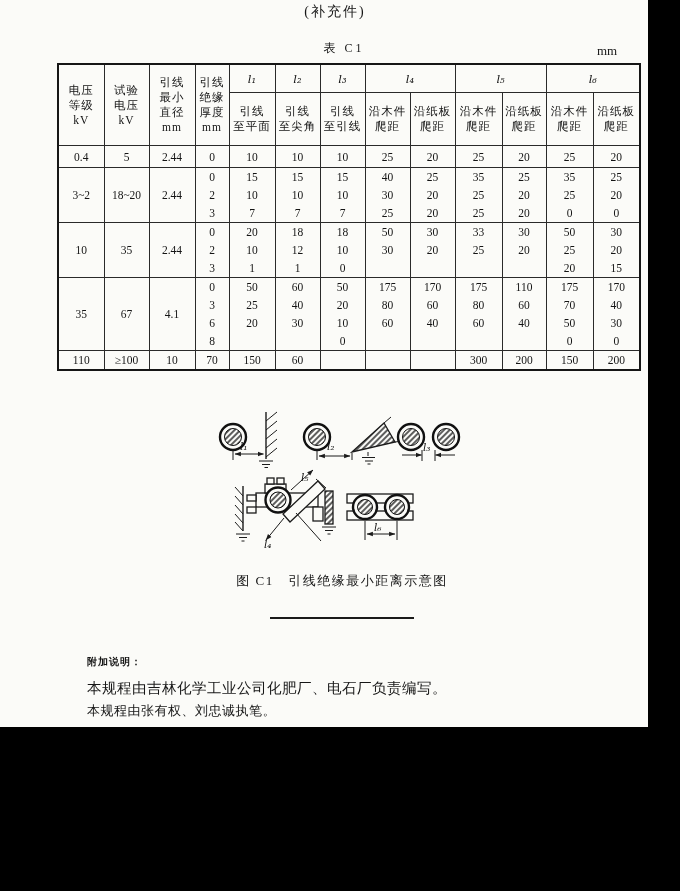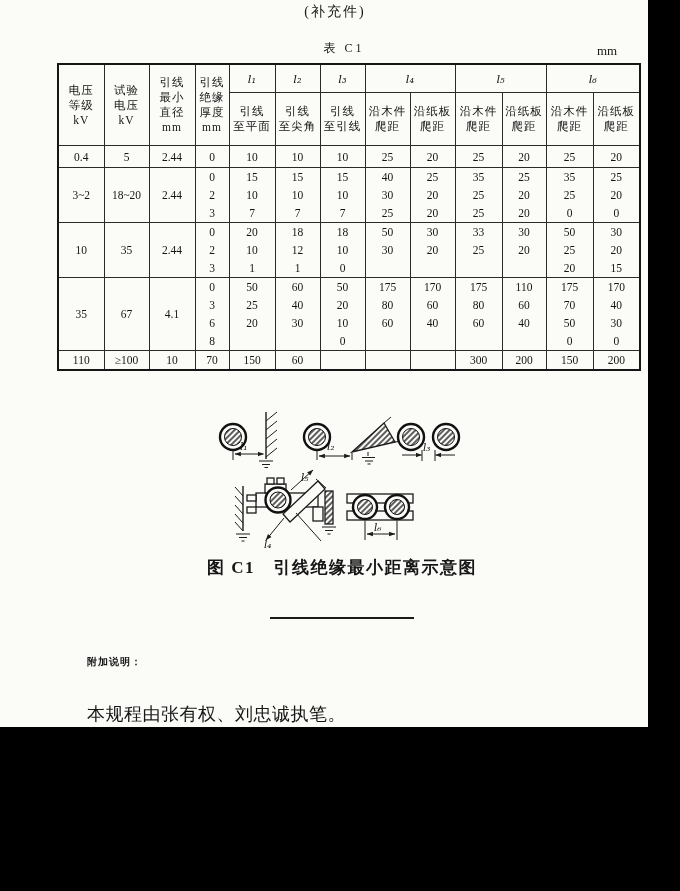--- a/index.html
+++ b/index.html
@@ -25,27 +25,27 @@
   .spec tbody tr.tall td{height:21px;}
   
   .figure{position:absolute;left:190px;top:405px;}
   .ln{stroke:#1b1b1b;stroke-width:1.4;fill:none;}
   .ln2{stroke:#1b1b1b;stroke-width:1.3;fill:#fbfbf8;}
   .lnf{stroke:#1b1b1b;stroke-width:1.3;fill:url(#hatch);}
   .dim{stroke:#1b1b1b;stroke-width:1;fill:none;}
   .wire-o{fill:#fbfbf8;stroke:#111;stroke-width:2.4;}
   .wire-i{fill:url(#hatch);stroke:#111;stroke-width:1;}
   .flabel{font:italic 10.5px "DejaVu Serif","DejaVu Sans",serif;fill:#111;}
-  .caption{position:absolute;top:556px;left:10px;width:664px;text-align:center;
-           font-size:17px;letter-spacing:1.5px;font-weight:bold;}
+  .caption{position:absolute;top:572px;left:10px;width:664px;text-align:center;
+           font-size:13px;letter-spacing:1.5px;}
   .divider{position:absolute;top:617px;left:270px;width:144px;height:2px;background:#1a1a1a;}
   
   .notes-title{position:absolute;top:655px;left:87px;font-size:10px;font-weight:bold;letter-spacing:1px;}
   .note-1{position:absolute;top:679px;left:87px;font-size:14.5px;letter-spacing:0.5px;}
-  .note-2{position:absolute;top:702px;left:87px;font-size:18px;letter-spacing:0.5px;}
+  .note-2{position:absolute;top:702px;left:87px;font-size:13px;letter-spacing:0.5px;}
   
   .band-right{position:absolute;left:648px;top:0;width:32px;height:891px;background:#000;}
   .bar-bottom{position:absolute;left:0;top:727px;width:680px;height:164px;background:#000;}
 </style>
 </head>
 <body>
 
 <div class="page">
 
   <div class="top-label">(补充件)</div>
@@ -378,17 +378,18 @@
       <path class="dim" d="M365,521 V540 M397,521 V540"></path>
       <line class="dim" x1="367" y1="534" x2="395" y2="534" marker-start="url(#arr)" marker-end="url(#arr)"></line>
       <text class="flabel" x="374" y="531">l₆</text>
     </g>
   </svg>
 
   <div class="caption">图 C1　引线绝缘最小距离示意图</div>
   <div class="divider"></div>
 
   <div class="notes-title">附加说明：</div>
+  <div class="note-1">本规程由吉林化学工业公司化肥厂、电石厂负责编写。</div>
   <div class="note-2">本规程由张有权、刘忠诚执笔。</div>
 
   <div class="band-right"></div>
   <div class="bar-bottom"></div>
 </div>
 
 </body></html>

